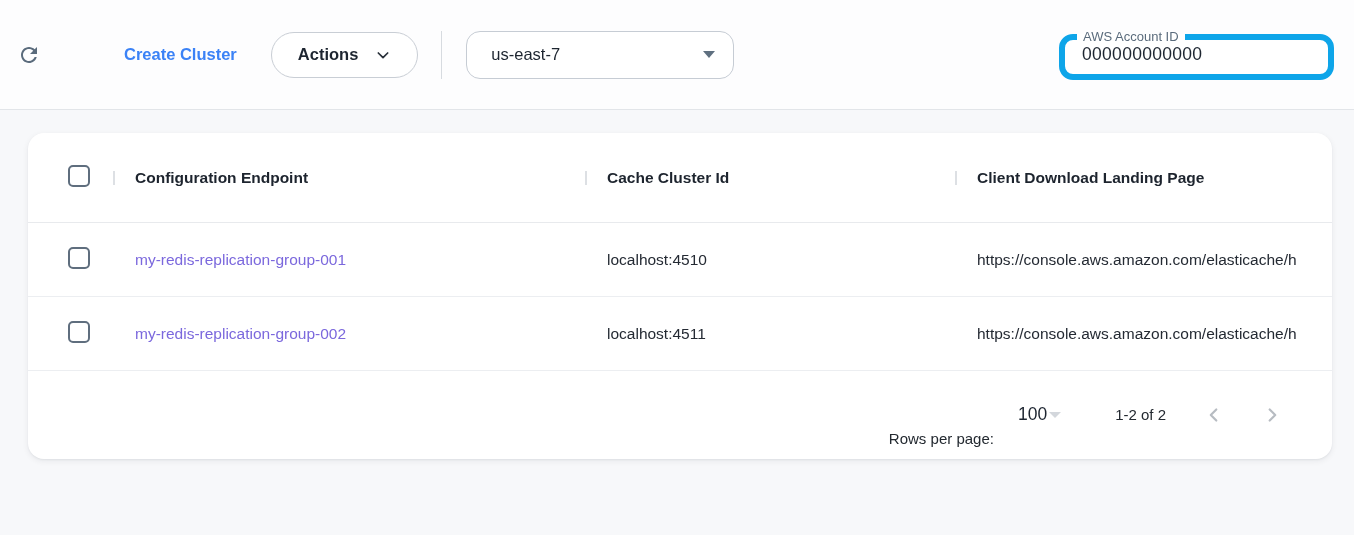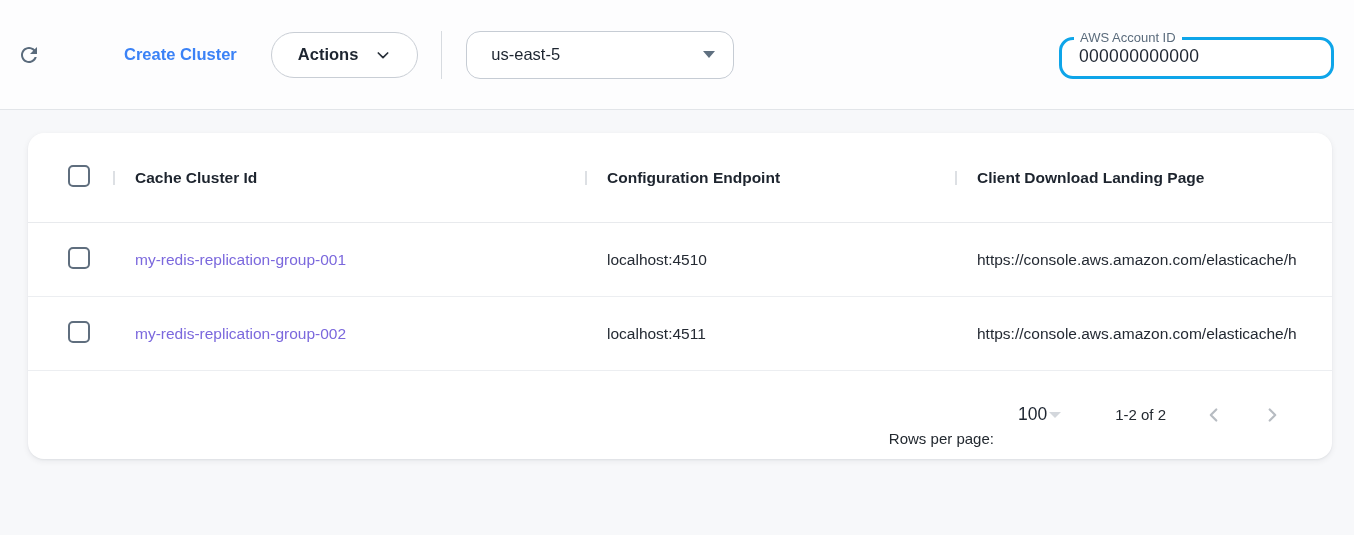--- a/index.html
+++ b/index.html
@@ -69,21 +69,21 @@
   .caret-down {
     width:0; height:0;
     border-left:6px solid transparent;
     border-right:6px solid transparent;
     border-top:7px solid #5f7080;
   }
   .account-field {
     margin-left:auto;
     margin-right:20px;
     width:275px;
-    border:3px solid #0ea5e9;
+    border:6px solid #0ea5e9;
     border-radius:14px;
     background:#fff;
     padding:0 0 9px 0;
   }
   .account-field legend {
     margin-left:12px;
     padding:0 6px;
     font-size:13px;
     color:#5a6b7c;
     line-height:1.2;
@@ -197,43 +197,43 @@
     <span style="display:flex;">
       <svg width="16" height="16" viewBox="0 0 24 24" fill="none" stroke="#2a313b" stroke-width="2.6" stroke-linecap="round" stroke-linejoin="round">
         <polyline points="5 9 12 16 19 9"></polyline>
       </svg>
     </span>
   </button>
 
   <div class="v-divider"></div>
 
   <div class="region-select">
-    <span>us-east-5</span>
+    <span>us-east-7</span>
     <span class="caret-down"></span>
   </div>
 
   <fieldset class="account-field">
     <legend>AWS Account ID</legend>
     <input type="text" value="000000000000" style="">
   </fieldset>
 </header>
 
 <main class="card">
 
   <div class="grid-row grid-header">
     <div class="cell-check">
       <span class="checkbox"></span>
     </div>
     <div class="header-cell">
       <span class="col-sep"></span>
-      <span class="label">Cache Cluster Id</span>
+      <span class="label">Configuration Endpoint</span>
     </div>
     <div class="header-cell">
       <span class="col-sep"></span>
-      <span class="label">Configuration Endpoint</span>
+      <span class="label">Cache Cluster Id</span>
     </div>
     <div class="header-cell">
       <span class="col-sep"></span>
       <span class="label">Client Download Landing Page</span>
     </div>
   </div>
 
   <div class="grid-row grid-body-row">
     <div class="cell-check">
       <span class="checkbox"></span>

